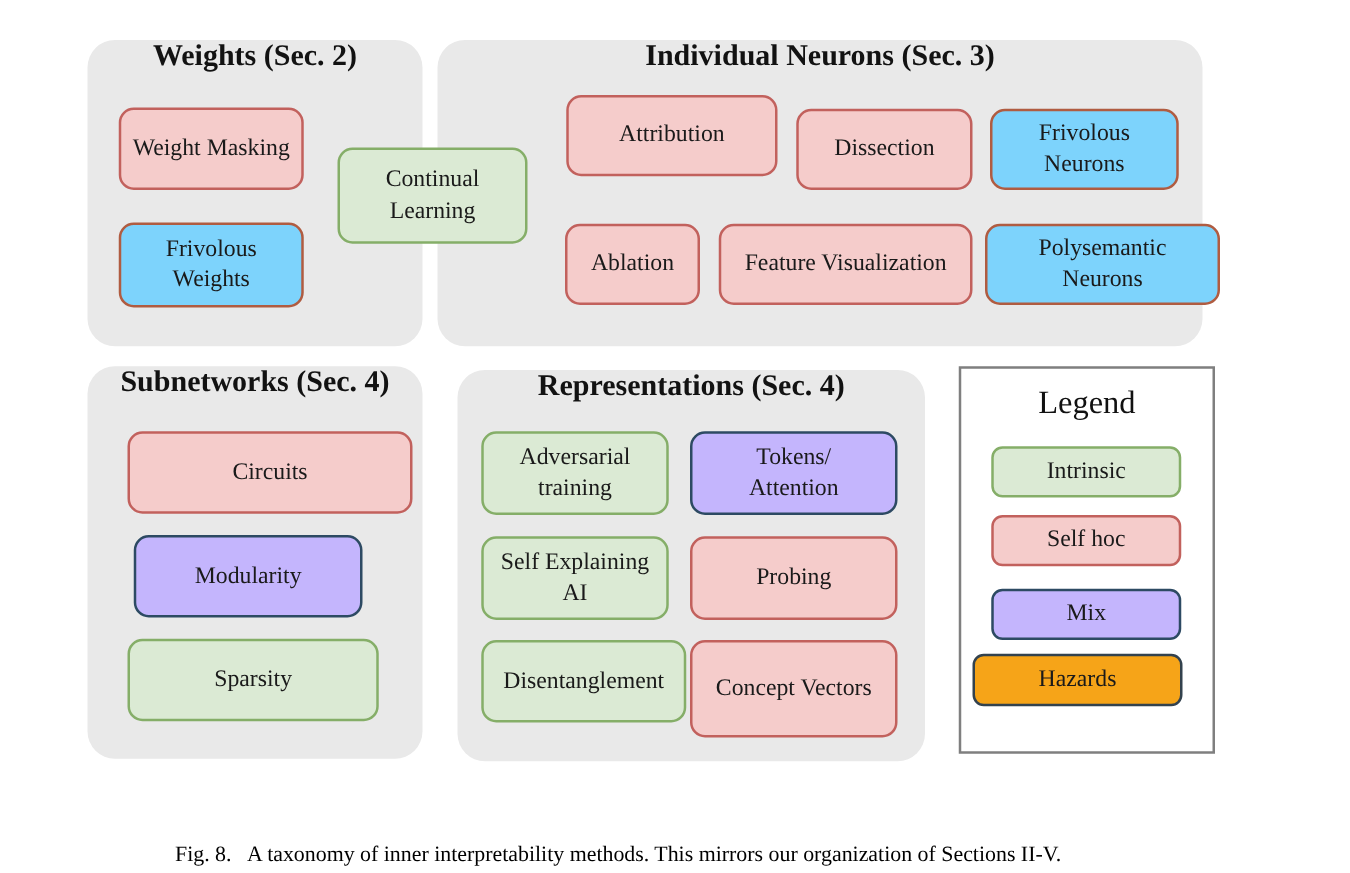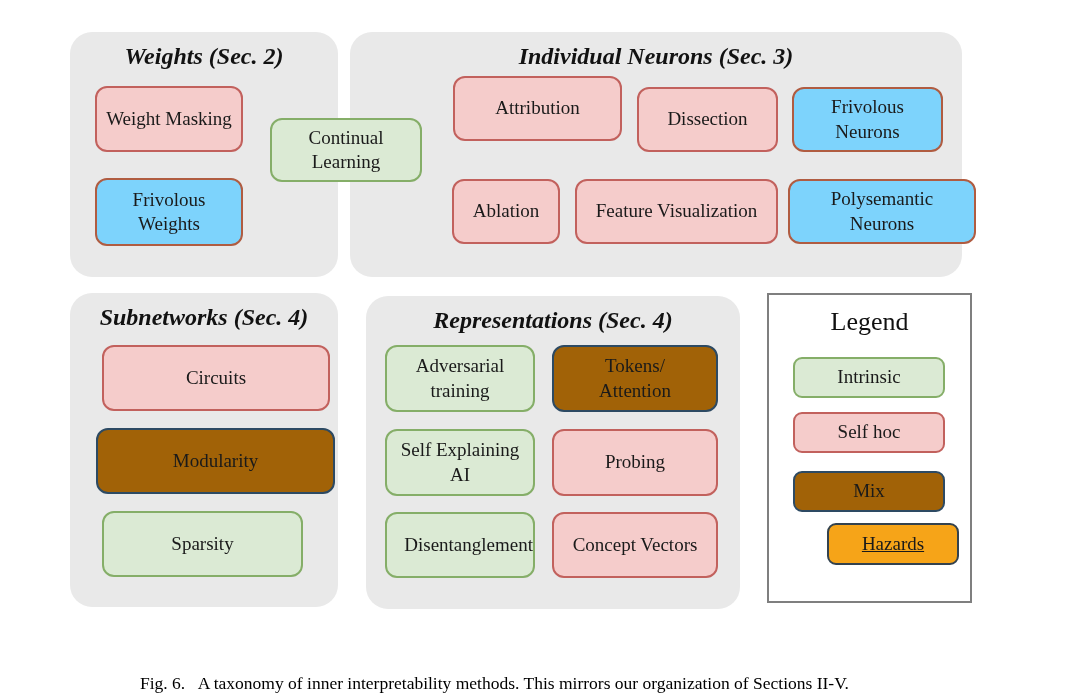--- a/index.html
+++ b/index.html
@@ -14,26 +14,24 @@
   }
 
   
   .panel {
     position: absolute;
     background: #e9e9e9;
     border-radius: 22px;
   }
   .panel-title {
     margin: 0;
-    padding-top: 11px;
     text-align: center;
     font-size: 24px;
     font-weight: bold;
     color: #121212;
-    font-style: italic;
   }
   #p-weights { left: 70px;  top: 32px;  width: 268px; height: 245px; }
   #p-neurons { left: 350px; top: 32px;  width: 612px; height: 245px; }
   #p-subnet  { left: 70px;  top: 293px; width: 268px; height: 314px; }
   #p-repr    { left: 366px; top: 296px; width: 374px; height: 313px; }
 
   
   .mbox {
     position: absolute;
     display: flex;
@@ -43,66 +41,66 @@
     border: 2px solid #000;
     border-radius: 12px;
     font-size: 19px;
     line-height: 1.28;
     box-sizing: border-box;
   }
   .mbox .lbl { white-space: pre-line; }
 
   .t-intrinsic { background: #dbead4; border-color: #85ae68; }
   .t-posthoc   { background: #f5cccb; border-color: #c2615d; }
-  .t-mix       { background: #a16207; border-color: #2d4a63; }
+  .t-mix       { background: #c4b5fd; border-color: #2d4a63; }
   .t-hazard    { background: #7dd3fc; border-color: #b05c41; }
   .t-hazard-legend { background: #f6a418; border-color: #33424e; }
 
   #b-weight-masking    { left: 95px;  top: 86px;  width: 148px; height: 66px; }
   #b-frivolous-weights { left: 95px;  top: 178px; width: 148px; height: 68px; }
-  #b-continual         { left: 270px; top: 118px; width: 152px; height: 64px; }
+  #b-continual         { left: 270px; top: 118px; width: 152px; height: 77px; }
 
   #b-attribution       { left: 453px; top: 76px;  width: 169px; height: 65px; }
   #b-dissection        { left: 637px; top: 87px;  width: 141px; height: 65px; }
   #b-frivolous-neurons { left: 792px; top: 87px;  width: 151px; height: 65px; }
   #b-ablation          { left: 452px; top: 179px; width: 108px; height: 65px; }
   #b-feature-viz       { left: 575px; top: 179px; width: 203px; height: 65px; }
   #b-polysemantic      { left: 788px; top: 179px; width: 188px; height: 65px; }
 
   #b-circuits          { left: 102px; top: 345px; width: 228px; height: 66px; }
-  #b-modularity        { left: 96px; top: 428px; width: 239px; height: 66px; text-align: right; }
+  #b-modularity        { left: 107px; top: 428px; width: 183px; height: 66px; text-align: right; }
   #b-sparsity          { left: 102px; top: 511px; width: 201px; height: 66px; }
 
   #b-adv-training      { left: 385px; top: 345px; width: 150px; height: 67px; }
   #b-tokens            { left: 552px; top: 345px; width: 166px; height: 67px; }
   #b-self-expl         { left: 385px; top: 429px; width: 150px; height: 67px; }
   #b-probing           { left: 552px; top: 429px; width: 166px; height: 67px; }
-  #b-disentanglement   { left: 385px; top: 512px; width: 150px; height: 66px; justify-content: flex-end; }
-  #b-concept-vectors   { left: 552px; top: 512px; width: 166px; height: 66px; }
+  #b-disentanglement   { left: 385px; top: 512px; width: 164px; height: 66px; }
+  #b-concept-vectors   { left: 552px; top: 512px; width: 166px; height: 78px; }
 
   
   #legend {
     position: absolute;
     left: 767px; top: 293px; width: 205px; height: 310px;
     background: #ffffff;
     border: 2px solid #7f7f7f;
     box-sizing: border-box;
   }
   .legend-title {
     position: absolute;
     left: 767px; top: 307px; width: 205px;
     text-align: center;
     font-size: 26px;
     color: #111111;
   }
   .lbox { border-radius: 9px; font-size: 19px; }
   #l-intrinsic { left: 793px; top: 357px; width: 152px; height: 41px; }
   #l-posthoc   { left: 793px; top: 412px; width: 152px; height: 41px; }
   #l-mix       { left: 793px; top: 471px; width: 152px; height: 41px; }
-  #l-hazards   { left: 827px; top: 523px; width: 132px; height: 42px; text-decoration: underline; }
+  #l-hazards   { left: 778px; top: 523px; width: 168px; height: 42px; }
 
   
   .caption {
     position: absolute;
     left: 140px; top: 655px; width: 800px;
     font-size: 17.5px;
     color: #000000;
   }
   .caption .cap-label { margin-right: 9px; }
 </style>
@@ -203,17 +201,17 @@
     <span class="lbl">Self hoc</span>
   </div>
   <div class="mbox lbox t-mix" id="l-mix">
     <span class="lbl">Mix</span>
   </div>
   <div class="mbox lbox t-hazard-legend" id="l-hazards">
     <span class="lbl">Hazards</span>
   </div>
 
   <p class="caption">
-    <span class="cap-label">Fig. 6.</span>
+    <span class="cap-label">Fig. 8.</span>
     <span>A taxonomy of inner interpretability methods. This mirrors our organization of Sections II-V.</span>
   </p>
 
 </div>
 
 </body></html>

